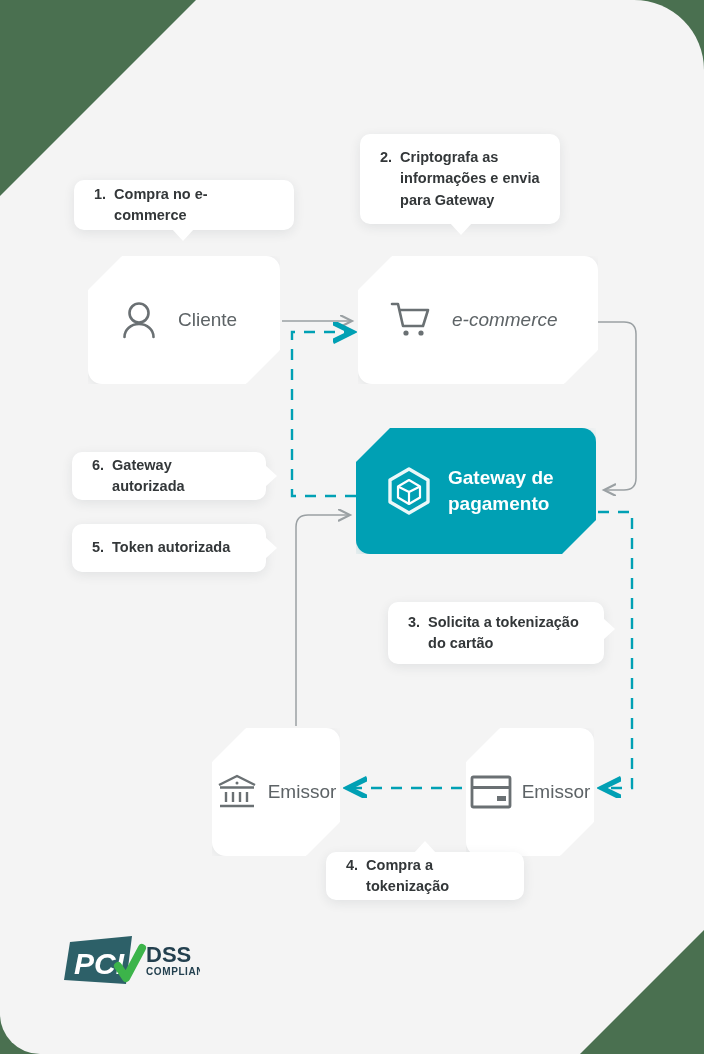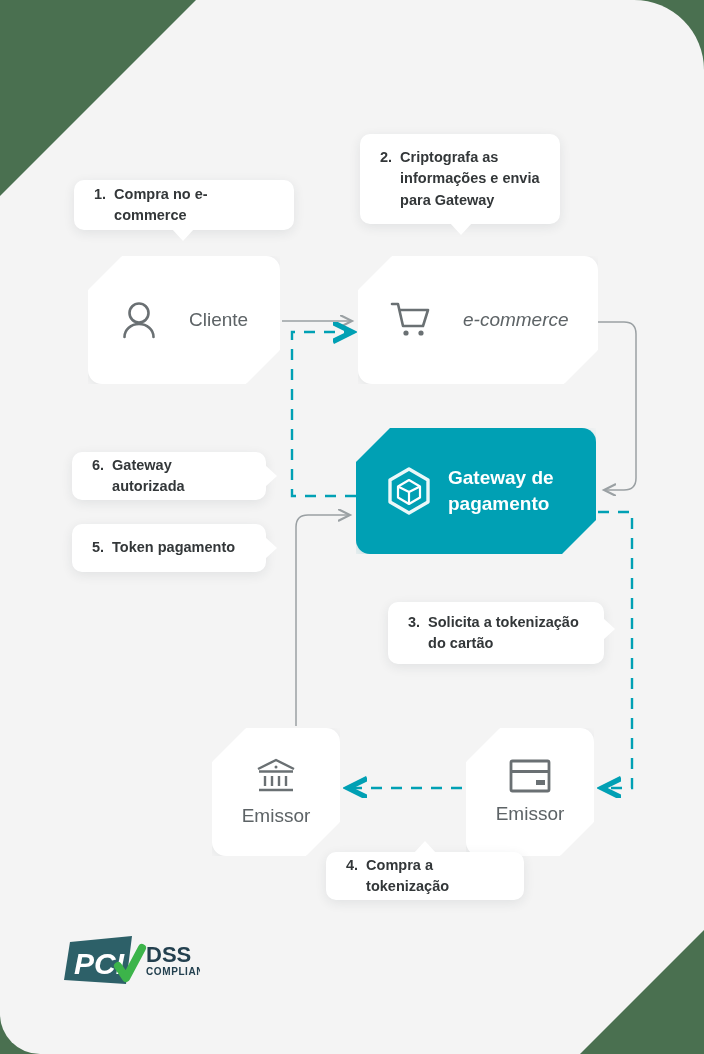--- a/index.html
+++ b/index.html
@@ -29,22 +29,22 @@
     background: #ffffff;
     display: flex;
     box-shadow: 0 2px 10px rgba(30,40,50,.07);
   }
   
   .notch-tl-br {
     -webkit-clip-path: polygon(34px 0, 100% 0, 100% calc(100% - 34px), calc(100% - 34px) 100%, 0 100%, 0 34px);
     clip-path: polygon(34px 0, 100% 0, 100% calc(100% - 34px), calc(100% - 34px) 100%, 0 100%, 0 34px);
     border-radius: 14px;
   }
-  .node-row { flex-direction: row; align-items: center; gap: 31px; padding-left: 32px; }
-  .node-col { flex-direction: column; align-items: center; justify-content: center; gap: 10px; }
+  .node-row { flex-direction: row; align-items: center; gap: 20px; padding-left: 32px; }
+  .node-col { flex-direction: row; align-items: center; justify-content: center; gap: 10px; }
 
   .node-label { font-size: 19px; color: #5d6366; font-weight: 400; white-space: nowrap; }
 
   #node-cliente    { left: 88px;  top: 256px; width: 192px; height: 128px; }
   #node-ecommerce  { left: 358px; top: 256px; width: 240px; height: 128px; font-style: italic; }
   #node-emissor    { left: 212px; top: 728px; width: 128px; height: 128px; }
   #node-bandeira   { left: 466px; top: 728px; width: 128px; height: 128px; }
 
   #node-gateway {
     left: 356px; top: 428px; width: 240px; height: 126px;
@@ -207,21 +207,21 @@
   <div class="bubble tail-up" id="bubble-4" style="--tx:88px">
     <div class="inner">
       <span class="num">4.</span>
       <span class="txt">Compra a tokenização</span>
     </div>
   </div>
 
   <div class="bubble tail-right" id="bubble-5" style="--ty:13px">
     <div class="inner">
       <span class="num">5.</span>
-      <span class="txt">Token pagamento</span>
+      <span class="txt">Token autorizada</span>
     </div>
   </div>
 
   <div class="bubble tail-right" id="bubble-6" style="--ty:13px">
     <div class="inner">
       <span class="num">6.</span>
       <span class="txt">Gateway autorizada</span>
     </div>
   </div>
 

